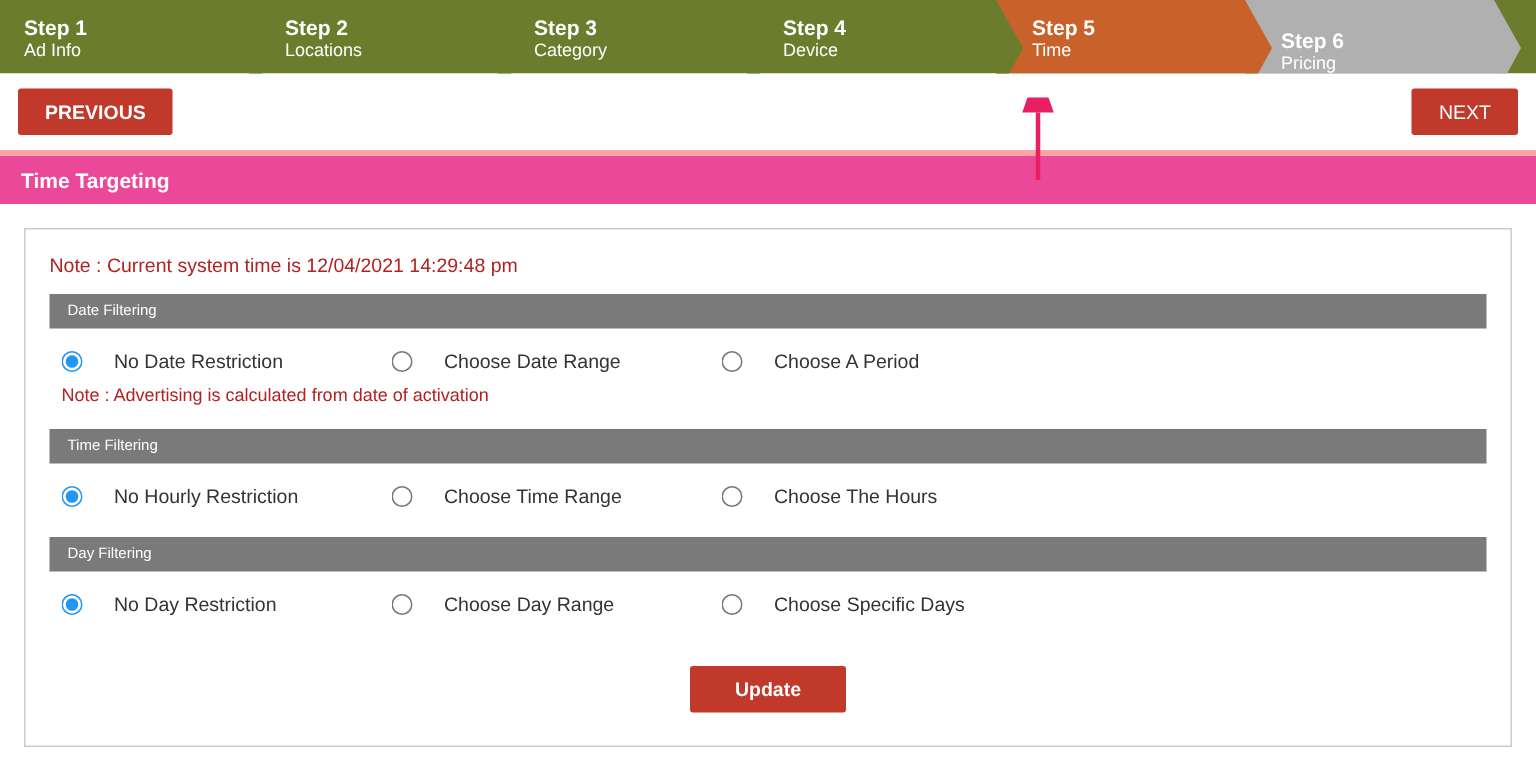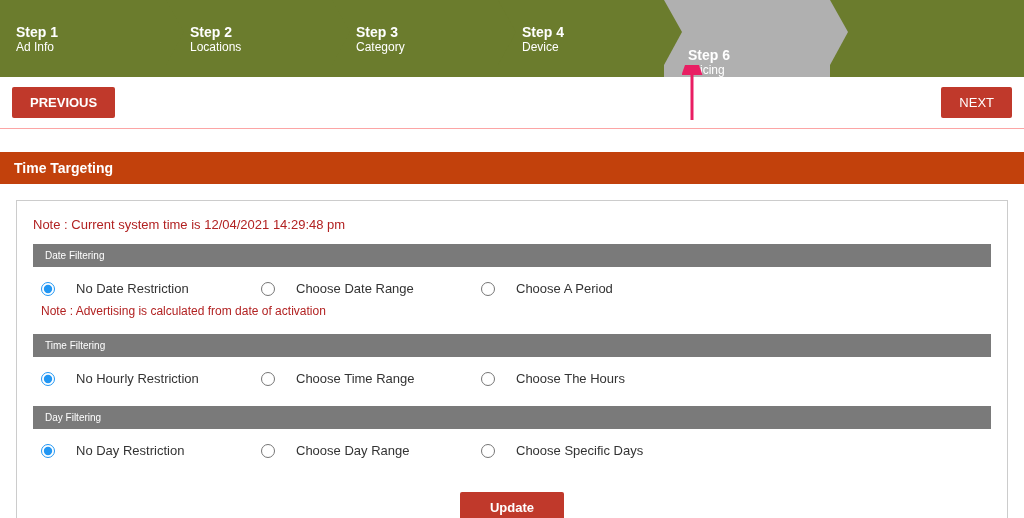--- a/index.html
+++ b/index.html
@@ -8,21 +8,21 @@
     .page-wrapper {
       width: 1024px;
       min-height: 518px;
       background: #fff;
       position: relative;
     }
 
     
     .stepper {
       display: flex;
-      height: 77px;
+      height: 49px;
       background: #6b7c2d;
       overflow: hidden;
     }
 
     .step {
       display: flex;
       flex-direction: column;
       justify-content: center;
       padding: 0 16px 0 24px;
       position: relative;
@@ -86,21 +86,21 @@
       display: block;
     }
 
     
     .toolbar {
       display: flex;
       justify-content: space-between;
       align-items: center;
       padding: 10px 12px;
       background: #fff;
-      border-bottom: 1px solid #fca5a5;
+      border-bottom: 4px solid #fca5a5;
     }
 
     .btn-previous {
       background: #c0392b;
       color: #fff;
       border: none;
       padding: 8px 18px;
       font-size: 13px;
       font-weight: bold;
       cursor: pointer;
@@ -113,26 +113,25 @@
       border: none;
       padding: 8px 18px;
       font-size: 13px;
       font-weight: normal;
       cursor: pointer;
       border-radius: 2px;
     }
 
     
     .section-header {
-      background: #c2410c;
+      background: #ec4899;
       color: #fff;
       padding: 8px 14px;
       font-size: 14px;
       font-weight: bold;
-      margin-top: 23px;
     }
 
     
     .main-content {
       padding: 16px;
       background: #fff;
     }
 
     .content-box {
       border: 1px solid #ccc;
@@ -222,20 +221,24 @@
       <span class="step-number">Step 2</span>
       <span class="step-label">Locations</span>
     </div>
     <div class="step">
       <span class="step-number">Step 3</span>
       <span class="step-label">Category</span>
     </div>
     <div class="step">
       <span class="step-number">Step 4</span>
       <span class="step-label">Device</span>
+    </div>
+    <div class="step active">
+      <span class="step-number">Step 5</span>
+      <span class="step-label">Time</span>
     </div>
     <div class="step inactive">
       <span class="step-number">Step 6</span>
       <span class="step-label">Pricing</span>
     </div>
   </div>
 
   <div class="arrow-indicator">
     <svg width="40" height="60" viewBox="0 0 40 60">
       <defs>

